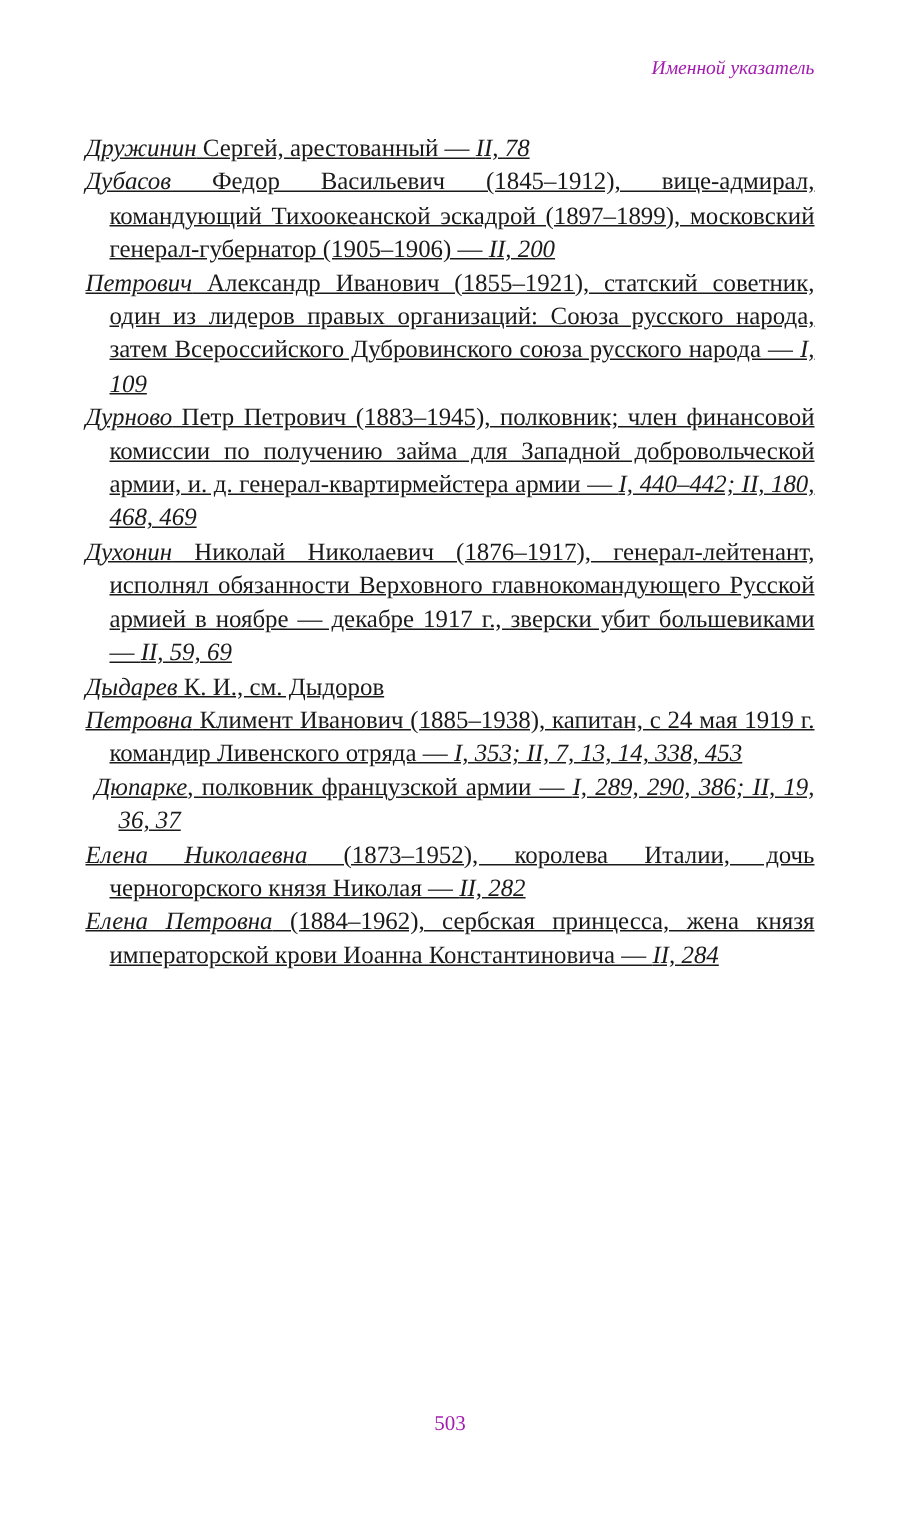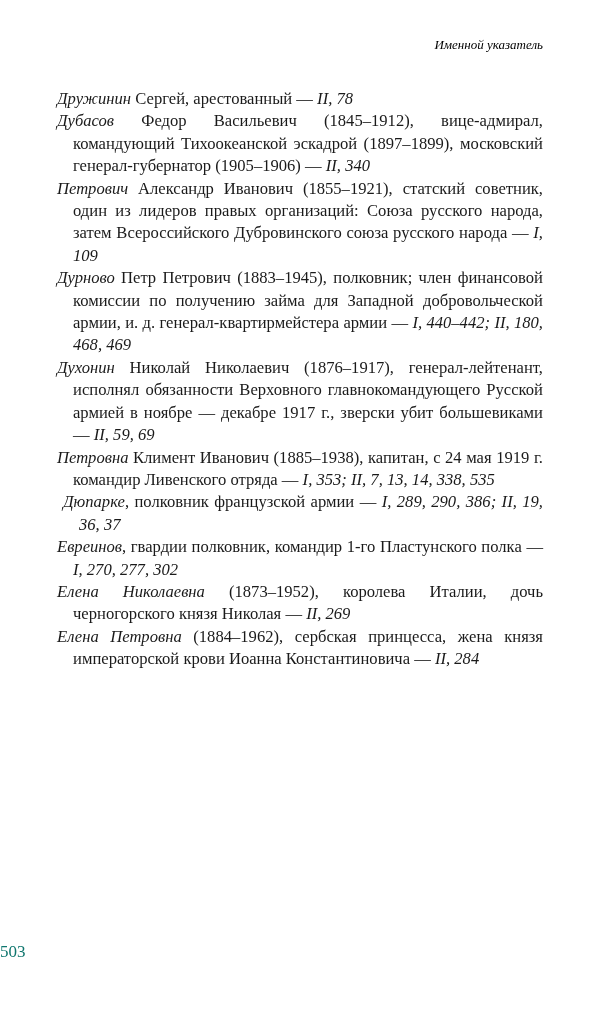--- a/index.html
+++ b/index.html
@@ -14,30 +14,31 @@
       overflow: hidden;
       font-family: "Liberation Serif", "DejaVu Serif", serif;
       color: #1a1a1a;
     }
     .running-head {
       position: absolute;
       top: 37px;
       right: 57px;
       font-size: 13px;
       font-style: italic;
-      color: #000000;
+      color: #a21caf;
       margin-left: 14px;
     }
     .index {
       position: absolute;
       top: 88px;
       left: 57px;
       width: 486px;
       font-size: 16.6px;
       line-height: 22.4px;
+      text-decoration: underline;
     }
     .entry {
       text-align: justify;
       padding-left: 16px;
       text-indent: -16px;
       margin: 0;
     }
     .entry.shifted {
       margin-left: 6px;
     }
@@ -45,35 +46,36 @@
       font-style: italic;
     }
     .refs {
       font-style: italic;
     }
     .folio {
       position: absolute;
       top: 942px;
       left: 0;
       width: 600px;
-      font-size: 17px;
-      color: #0f766e;
+      text-align: center;
+      font-size: 14px;
+      color: #a21caf;
     }
   </style>
 </head>
 <body>
 
 <div class="running-head">Именной указатель</div>
 
 <div class="index">
   <p class="entry"><span class="name">Дружинин</span><span> Сергей, арестованный — </span><span class="refs">II, 78</span></p>
-  <p class="entry"><span class="name">Дубасов</span><span> Федор Васильевич (1845–1912), вице-адмирал, командующий Тихоокеанской эскадрой (1897–1899), московский генерал-губернатор (1905–1906) — </span><span class="refs">II, 340</span></p>
+  <p class="entry"><span class="name">Дубасов</span><span> Федор Васильевич (1845–1912), вице-адмирал, командующий Тихоокеанской эскадрой (1897–1899), московский генерал-губернатор (1905–1906) — </span><span class="refs">II, 200</span></p>
   <p class="entry"><span class="name">Петрович</span><span> Александр Иванович (1855–1921), статский советник, один из лидеров правых организаций: Союза русского народа, затем Всероссийского Дубровинского союза русского народа — </span><span class="refs">I, 109</span></p>
   <p class="entry"><span class="name">Дурново</span><span> Петр Петрович (1883–1945), полковник; член финансовой комиссии по получению займа для Западной добровольческой армии, и. д. генерал-квартирмейстера армии — </span><span class="refs">I, 440–442; II, 180, 468, 469</span></p>
   <p class="entry"><span class="name">Духонин</span><span> Николай Николаевич (1876–1917), генерал-лейтенант, исполнял обязанности Верховного главнокомандующего Русской армией в ноябре — декабре 1917 г., зверски убит большевиками — </span><span class="refs">II, 59, 69</span></p>
-  <p class="entry"><span class="name">Петровна</span><span> Климент Иванович (1885–1938), капитан, с 24 мая 1919 г. командир Ливенского отряда — </span><span class="refs">I, 353; II, 7, 13, 14, 338, 535</span></p>
+  <p class="entry"><span class="name">Дыдарев</span><span> К. И., см. Дыдоров</span><span class="refs"></span></p>
+  <p class="entry"><span class="name">Петровна</span><span> Климент Иванович (1885–1938), капитан, с 24 мая 1919 г. командир Ливенского отряда — </span><span class="refs">I, 353; II, 7, 13, 14, 338, 453</span></p>
   <p class="entry shifted"><span class="name">Дюпарке</span><span>, полковник французской армии — </span><span class="refs">I, 289, 290, 386; II, 19, 36, 37</span></p>
-  <p class="entry"><span class="name">Евреинов</span><span>, гвардии полковник, командир 1-го Пластунского полка — </span><span class="refs">I, 270, 277, 302</span></p>
-  <p class="entry"><span class="name">Елена Николаевна</span><span> (1873–1952), королева Италии, дочь черногорского князя Николая — </span><span class="refs">II, 269</span></p>
+  <p class="entry"><span class="name">Елена Николаевна</span><span> (1873–1952), королева Италии, дочь черногорского князя Николая — </span><span class="refs">II, 282</span></p>
   <p class="entry"><span class="name">Елена Петровна</span><span> (1884–1962), сербская принцесса, жена князя императорской крови Иоанна Константиновича — </span><span class="refs">II, 284</span></p>
 </div>
 
 <div class="folio">503</div>
 
 </body></html>

